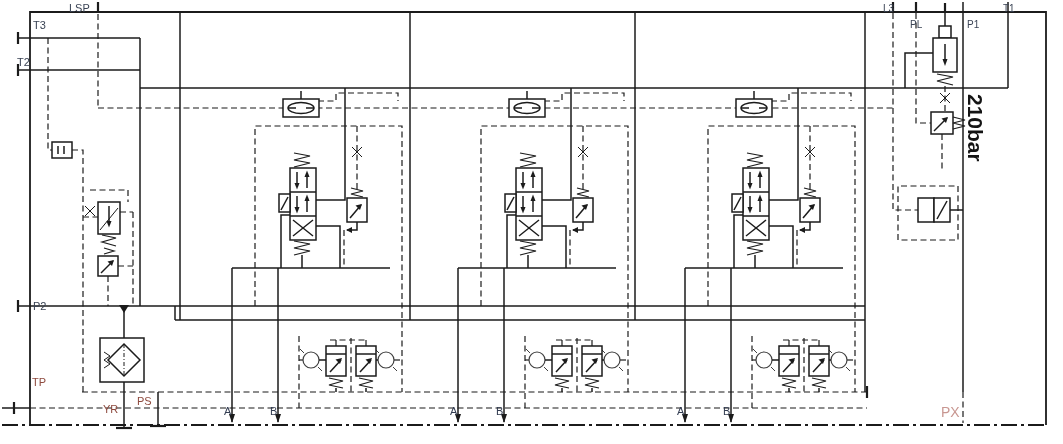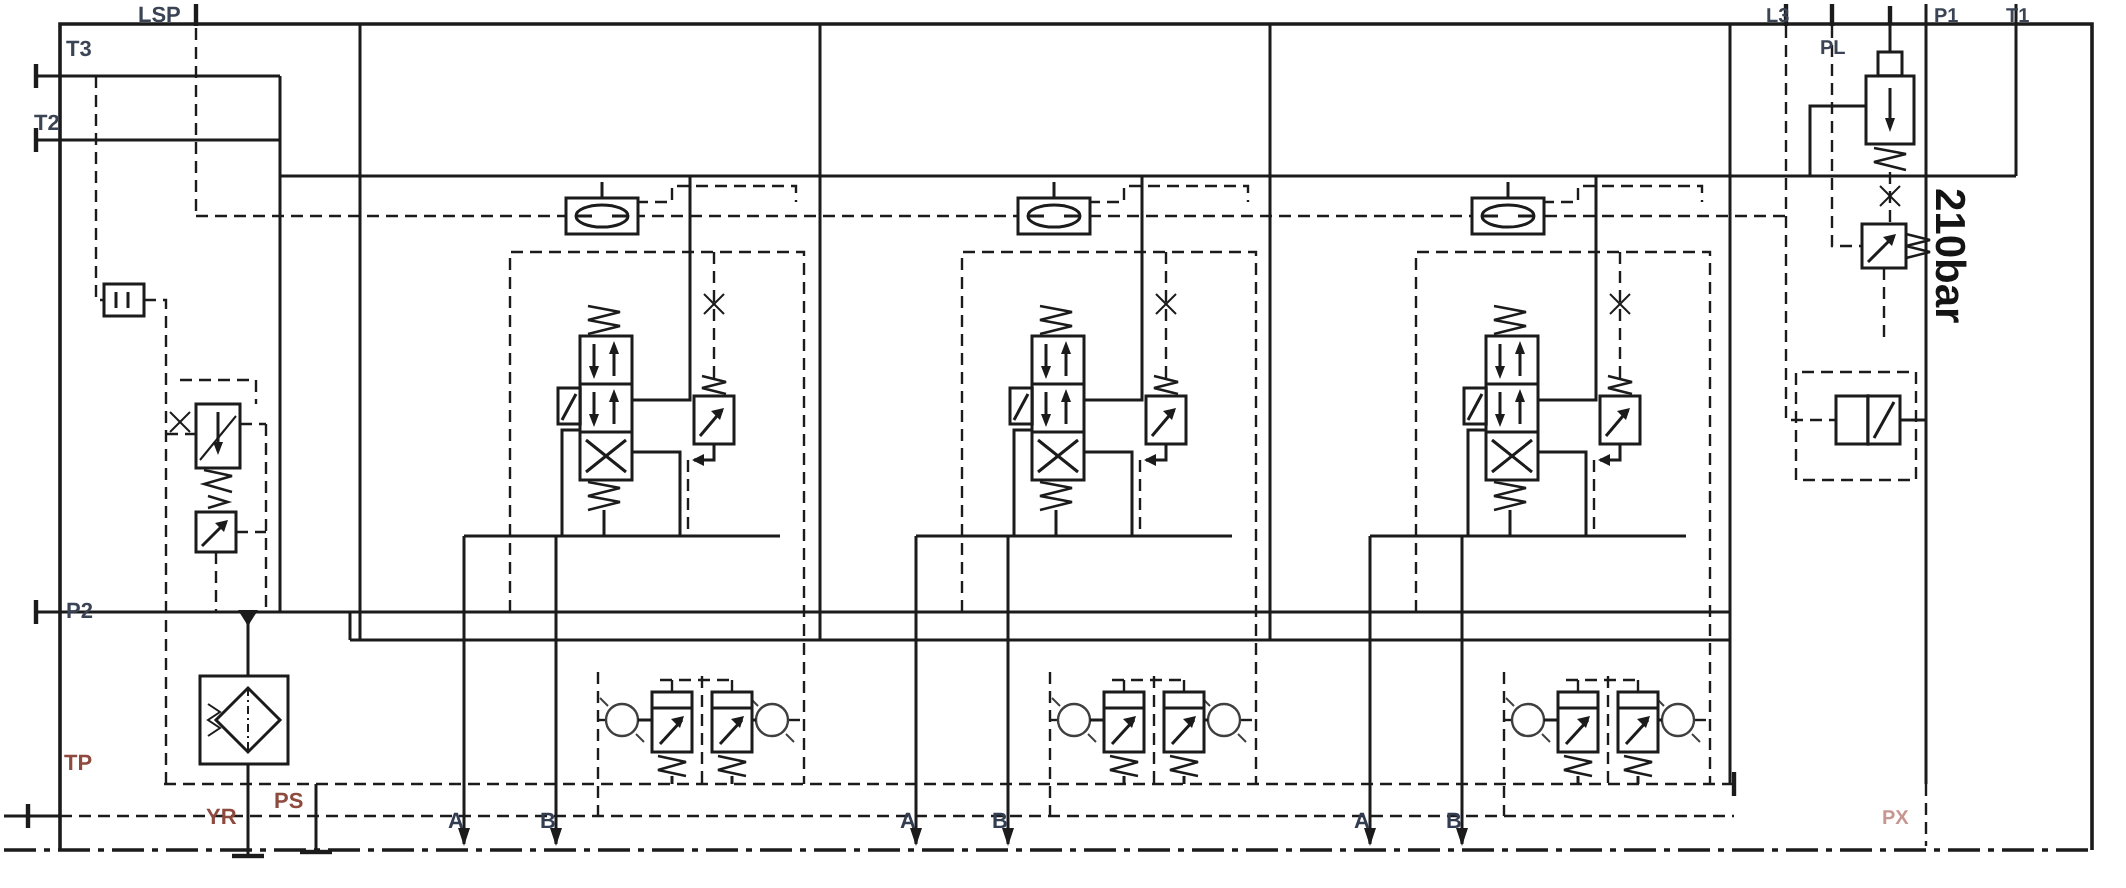--- a/index.html
+++ b/index.html
@@ -1,23 +1,23 @@
 <!DOCTYPE html>
 <html><head>
 <meta charset="utf-8">
 <style>
   html,body{margin:0;padding:0;background:#ffffff;}
   .canvas{position:relative;width:1063px;height:444px;background:#fff;
           font-family:"Liberation Sans",sans-serif;overflow:hidden;}
   .canvas svg{position:absolute;left:0;top:0;}
-  .lbl{position:absolute;font-size:11px;font-weight:bold;line-height:1;color:#3b4455;}
+  .lbl{position:absolute;font-size:11px;font-weight:normal;line-height:1;color:#3b4455;}
   .lbl.small{font-size:10px;}
   .lbl.red{color:#8e4a3e;}
   .lbl.blue{color:#333d52;}
-  .lbl.faint{color:#bb7d76;font-size:10px;opacity:.8;}
+  .lbl.faint{color:#bb7d76;font-size:14px;opacity:.8;}
 </style>
 </head>
 <body>
 
 <div class="canvas">
 
 <svg width="1063" height="444" viewBox="0 0 1063 444">
   <defs>
 
     <g id="sec" stroke="#1b1b1b" stroke-width="1.5" fill="none">
@@ -228,21 +228,21 @@
 
 <span class="lbl" style="left:69px;top:3px">LSP</span>
 <span class="lbl" style="left:33px;top:20px">T3</span>
 <span class="lbl" style="left:17px;top:57px">T2</span>
 <span class="lbl" style="left:33px;top:301px">P2</span>
 <span class="lbl red" style="left:32px;top:377px">TP</span>
 <span class="lbl red" style="left:103px;top:404px">YR</span>
 <span class="lbl red" style="left:137px;top:396px">PS</span>
 <span class="lbl small" style="left:883px;top:4px">L3</span>
 <span class="lbl small" style="left:910px;top:20px">PL</span>
-<span class="lbl small" style="left:967px;top:4px">P1</span>
+<span class="lbl small" style="left:967px;top:20px">P1</span>
 <span class="lbl small" style="left:1003px;top:4px">T1</span>
 <span class="lbl faint" style="left:941px;top:405px">PX</span>
 
 <span class="lbl blue" style="left:224px;top:406px">A</span>
 <span class="lbl blue" style="left:270px;top:406px">B</span>
 <span class="lbl blue" style="left:450px;top:406px">A</span>
 <span class="lbl blue" style="left:496px;top:406px">B</span>
 <span class="lbl blue" style="left:677px;top:406px">A</span>
 <span class="lbl blue" style="left:723px;top:406px">B</span>
 

